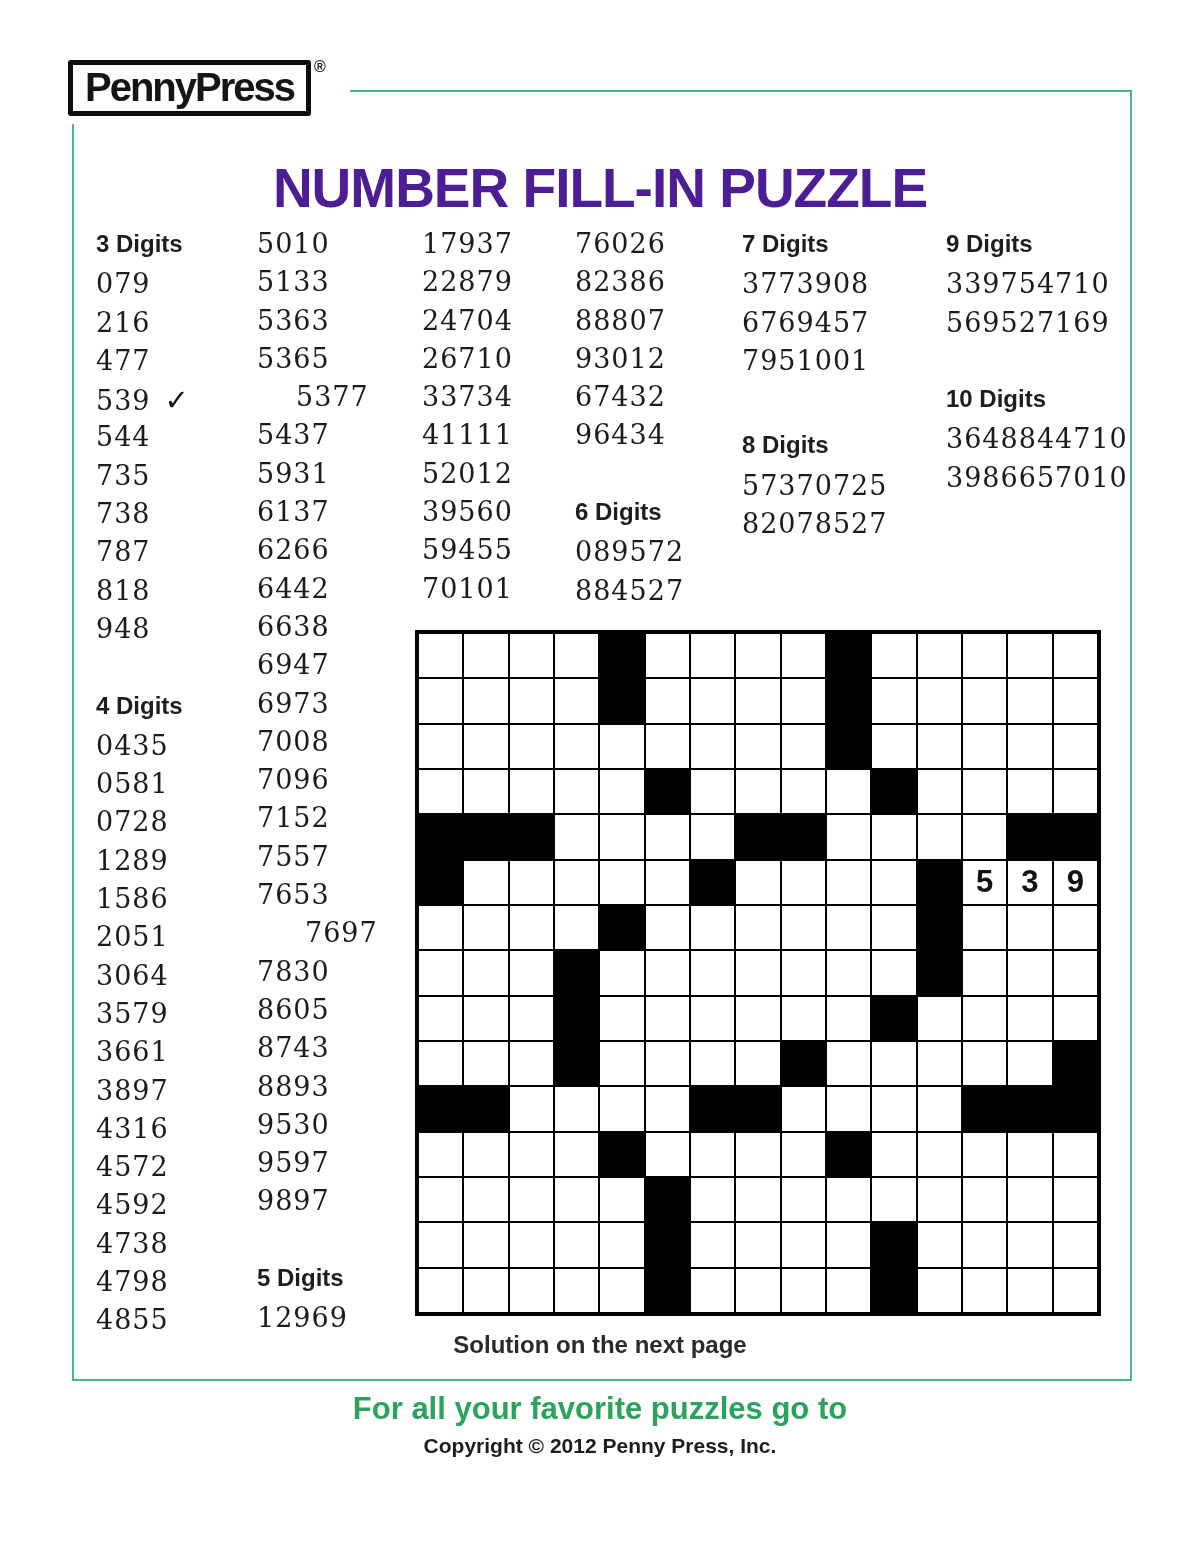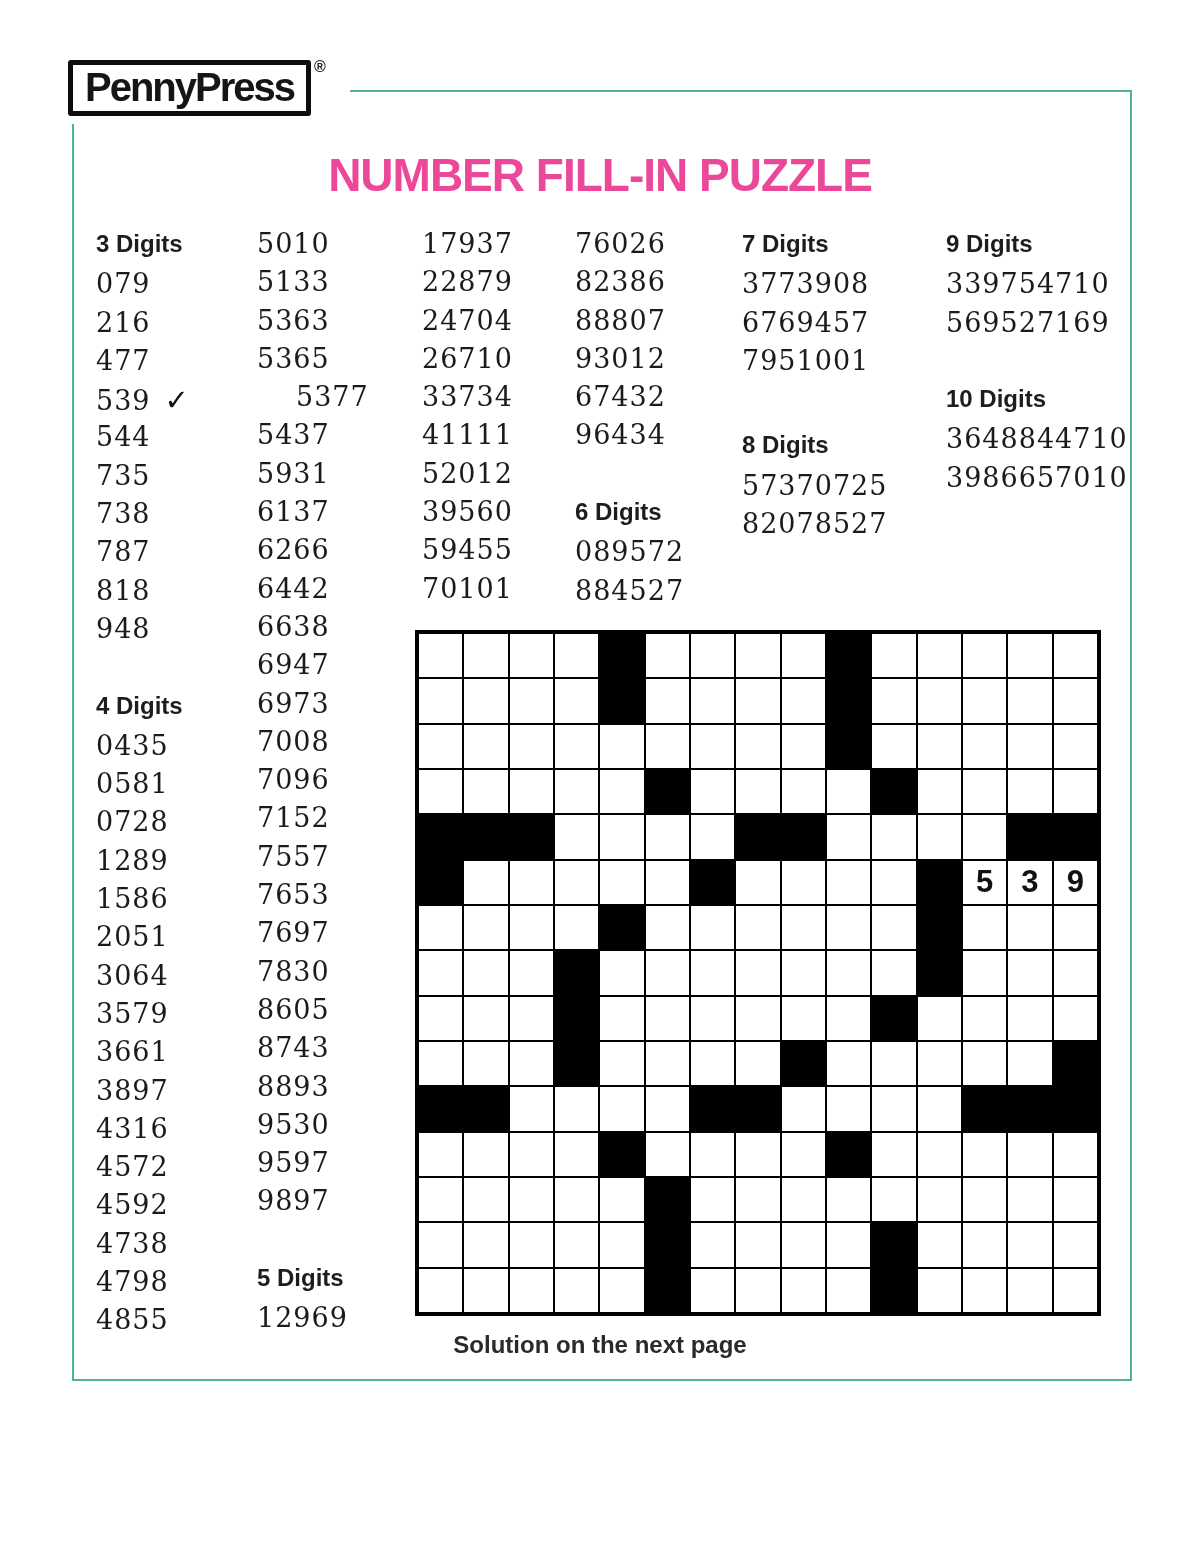--- a/index.html
+++ b/index.html
@@ -6,22 +6,22 @@
   body{width:1200px;height:1549px;position:relative;overflow:hidden;
        font-family:"Liberation Sans",sans-serif;color:#1a1a1a;}
   .frame{position:absolute;left:72px;top:90px;width:1056px;height:1287px;
          border:2px solid var(--green-border);z-index:0;}
   .logo-wrap{position:absolute;left:58px;top:56px;background:#fff;z-index:2;
              padding:4px 24px 8px 10px;display:flex;align-items:flex-start;}
   .logo-box{border:5px solid #0d0d0d;border-radius:3px;background:#fff;
             font-weight:bold;font-size:40px;line-height:44px;padding:0 12px 2px 12px;
             letter-spacing:-2px;color:#151515;}
   .reg{font-size:16px;font-weight:bold;margin-left:3px;margin-top:-2px;color:#222;}
-  .title{position:absolute;left:0;top:148px;width:1200px;text-align:center;
-         font-size:46px;font-weight:bold;letter-spacing:-1px;color:#ec4899;z-index:1;}
+  .title{position:absolute;left:0;top:156px;width:1200px;text-align:center;
+         font-size:55px;font-weight:bold;letter-spacing:-1px;color:#4c1d95;z-index:1;}
   .list-col{position:absolute;top:228px;z-index:1;}
   .list-row{height:38.3px;white-space:nowrap;}
   .list-row.num{font-family:"DejaVu Serif",serif;font-size:27px;letter-spacing:1px;color:#1b1b1b;}
   .list-row.header{font-size:24px;font-weight:bold;letter-spacing:0;color:#1d1d1d;padding-top:2px;}
   .check{font-family:"DejaVu Sans",sans-serif;font-weight:bold;font-size:29px;
          margin-left:14px;letter-spacing:0;color:#111;}
   #grid{position:absolute;left:415px;top:630px;width:686px;height:686px;z-index:1;
         box-sizing:border-box;border:4px solid #000;background:#000;
         display:grid;grid-template-columns:repeat(15,1fr);grid-template-rows:repeat(15,1fr);gap:2px;}
   #grid .cell{background:#fff;display:flex;align-items:center;justify-content:center;
@@ -91,21 +91,21 @@
       <div class="list-row num" style="height: 38.3px;">6266</div>
       <div class="list-row num" style="height: 38.3px;">6442</div>
       <div class="list-row num" style="height: 38.3px;">6638</div>
       <div class="list-row num" style="height: 38.3px;">6947</div>
       <div class="list-row num" style="height: 38.3px;">6973</div>
       <div class="list-row num" style="height: 38.3px;">7008</div>
       <div class="list-row num" style="height: 38.3px;">7096</div>
       <div class="list-row num" style="height: 38.3px;">7152</div>
       <div class="list-row num" style="height: 38.3px;">7557</div>
       <div class="list-row num" style="height: 38.3px;">7653</div>
-      <div class="list-row num" style="height: 38.3px;">7697</div>
+      <div class="list-row num" style="height: 38.3px; margin-left: 48px;">7697</div>
       <div class="list-row num" style="height: 38.3px;">7830</div>
       <div class="list-row num" style="height: 38.3px;">8605</div>
       <div class="list-row num" style="height: 38.3px;">8743</div>
       <div class="list-row num" style="height: 38.3px;">8893</div>
       <div class="list-row num" style="height: 38.3px;">9530</div>
       <div class="list-row num" style="height: 38.3px;">9597</div>
       <div class="list-row num" style="height: 38.3px;">9897</div>
       <div class="list-row num" style="height: 38.3px;"></div>
       <div class="list-row header" style="height: 38.3px;">5 Digits</div>
       <div class="list-row num" style="height: 38.3px;">12969</div>
@@ -379,13 +379,15 @@
     <div class="cell black"></div>
     <div class="cell"></div>
     <div class="cell"></div>
     <div class="cell"></div>
     <div class="cell"></div>
   </div>
 
 <div class="solution-note">Solution on the next page</div>
 
 <div class="footer">
+  <div class="footer-line1">For all your favorite puzzles go to</div>
+  <div class="footer-copyright">Copyright © 2012 Penny Press, Inc.</div>
 </div>
 
 </body></html>

